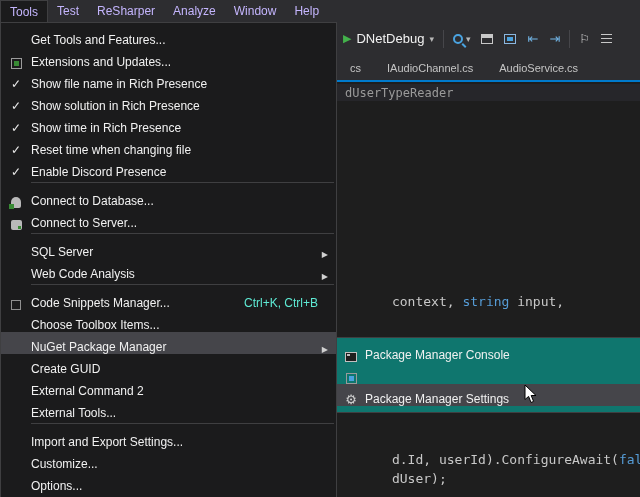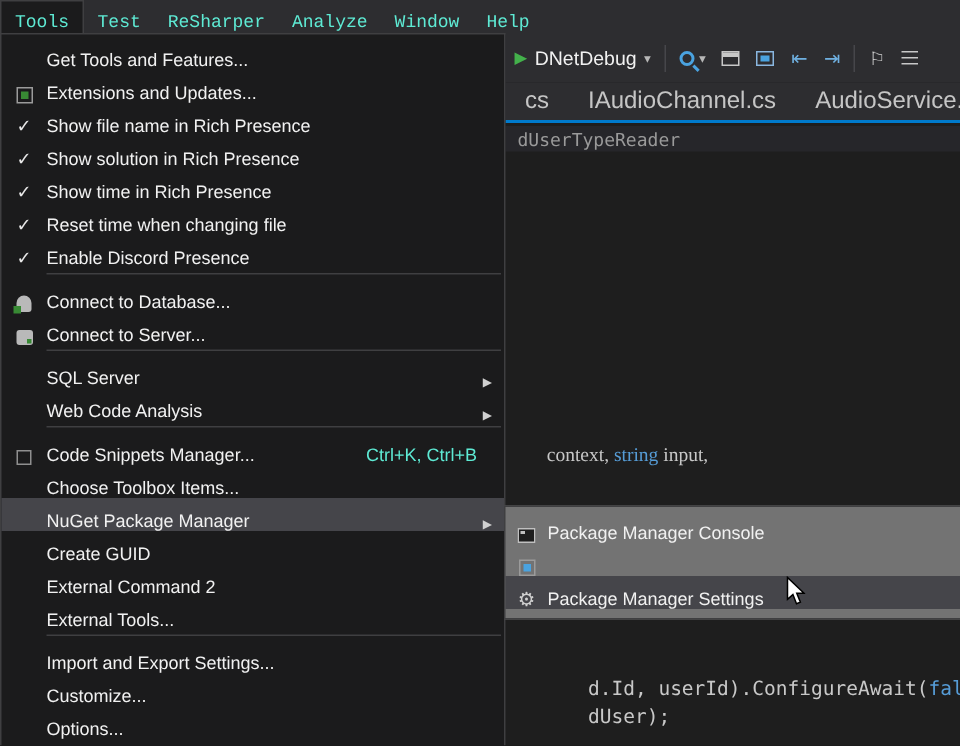--- a/index.html
+++ b/index.html
@@ -8,21 +8,21 @@
     position:relative; width:640px; height:497px; overflow:hidden;
     background:#1e1e1e; font-family:"Liberation Sans", sans-serif;
     color:#f1f1f1; font-size:12px;
   }
   
   .menubar {
     position:absolute; top:0; left:0; right:0; height:22px;
     background:#2d2d30; display:flex; align-items:stretch; z-index:5;
   }
   .menubar .mbi {
-    padding:0 9px; display:flex; align-items:flex-end; color:#5eead4;font-family:Liberation Mono, monospace;
+    padding:0 9px; display:flex; align-items:center; color:#c4b5fd;
   }
   .menubar .mbi.active { background:#1b1b1c; border:1px solid #3f3f41; border-bottom:none; }
   
   .toolbar {
     position:absolute; top:22px; left:0; right:0; height:33px;
     background:#2d2d30; display:flex; align-items:center; z-index:1;
     padding-left:341px; gap:7px;
   }
   .tsep { width:1px; height:18px; background:#46464a; }
   .play-glyph { color:#43b14b; font-size:11px; }
@@ -37,21 +37,21 @@
   .arrow-glyph { color:#6fb0e0; font-size:13px; }
   .flag-glyph { color:#d0d0d0; font-size:12px; }
   .ic-lines { width:11px; height:1px; background:#c8c8c8; box-shadow:0 4px 0 #c8c8c8, 0 8px 0 #c8c8c8; margin-top:-8px; }
   .tbtn { display:flex; align-items:center; gap:3px; padding:2px; }
   
   .tabbar {
     position:absolute; top:55px; left:0; right:0; height:27px;
     background:#2d2d30; border-bottom:2px solid #007acc; display:flex;
     padding-left:337px; z-index:1;
   }
-  .tab { display:flex; align-items:center; padding:0 13px; color:#c5c5c5; font-size:16px;justify-content:center; }
+  .tab { display:flex; align-items:center; padding:0 13px; color:#c5c5c5; font-size:11px;justify-content:center; }
   
   .editor { position:absolute; top:84px; left:0; right:0; bottom:0; background:#1e1e1e; z-index:0; }
   .navbar {
     position:absolute; top:0; left:0; right:0; height:17px; background:#26262a;
     color:#9a9a9a; font-family:"DejaVu Sans Mono", monospace; font-size:12px;
     display:flex; align-items:center; padding-left:345px;
   }
   .code-line {
     position:absolute; white-space:pre; color:#c8c8c8;
     font-family:"DejaVu Sans Mono", monospace; font-size:13px;
@@ -75,21 +75,21 @@
   .ic-ext { width:11px; height:11px; border:1px solid #9b9b9b; position:relative; }
   .ic-ext::after { content:""; position:absolute; left:2px; top:2px; width:5px; height:5px; background:#388a34; }
   .ic-db { width:10px; height:11px; background:#b9b9b9; border-radius:5px 5px 2px 2px; position:relative; }
   .ic-db::after { content:""; position:absolute; left:-2px; bottom:-1px; width:5px; height:5px; background:#388a34; }
   .ic-server { width:11px; height:10px; background:#b9b9b9; border-radius:2px; position:relative; }
   .ic-server::after { content:""; position:absolute; right:1px; bottom:1px; width:3px; height:3px; background:#388a34; }
   .ic-snip { width:10px; height:10px; border:1px solid #8f8f8f; }
   
   .submenu {
     position:absolute; top:337px; left:336px; width:304px; height:76px;
-    background:#737373; border:1px solid #3f3f41; border-right:none;
+    background:#0f766e; border:1px solid #3f3f41; border-right:none;
     padding-top:2px; z-index:20;
   }
   .submenu .mi { height:22px; }
   .submenu .gutter { flex:0 0 28px; }
   .ic-console { width:12px; height:10px; background:#1e1e1e; border:1px solid #c0c0c0; position:relative; }
   .ic-console::after { content:""; position:absolute; left:1px; top:1px; width:3px; height:2px; background:#c0c0c0; }
   .ic-packages { width:11px; height:11px; border:1px solid #9b9b9b; position:relative; }
   .ic-packages::after { content:""; position:absolute; left:2px; top:2px; width:5px; height:5px; background:#4aa3e0; }
   .gear { color:#cfcfcf; font-size:13px; line-height:1; }
   
@@ -97,21 +97,21 @@
 </style>
 </head>
 <body>
 
 <div class="app">
 
   <div class="editor">
     <div class="navbar">
       <span>dUserTypeReader</span>
     </div>
-    <div class="code-line" style="top:195px; left:345px;font-family:Liberation Serif, serif;">
+    <div class="code-line" style="top:195px; left:345px;">
       <span>context, </span><span class="kw">string</span><span> input,</span>
     </div>
     <div class="code-line" style="top:353px; left:345px;">
       <span>d.Id, userId).ConfigureAwait(</span><span class="kw">false</span>
     </div>
     <div class="code-line" style="top:372px; left:345px;">
       <span>dUser);</span>
     </div>
     <div class="code-line" style="top:401px; left:345px;">
       

